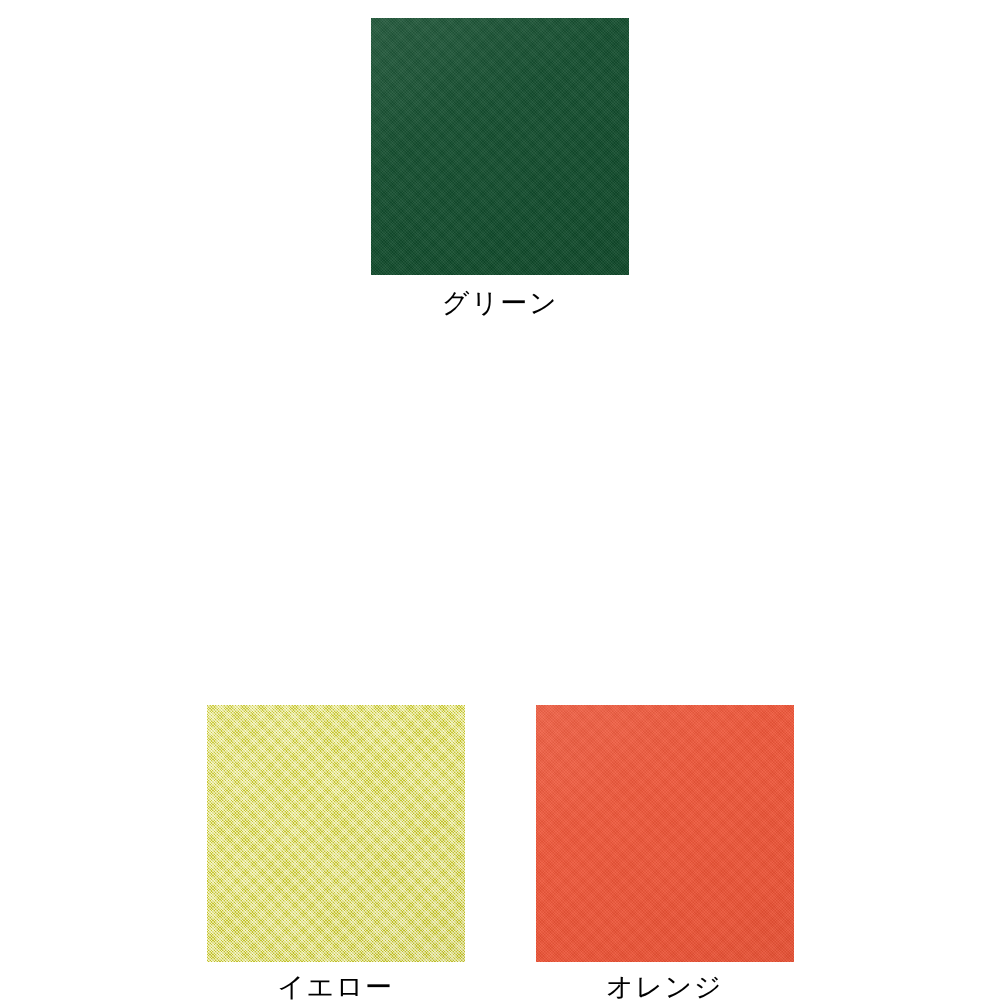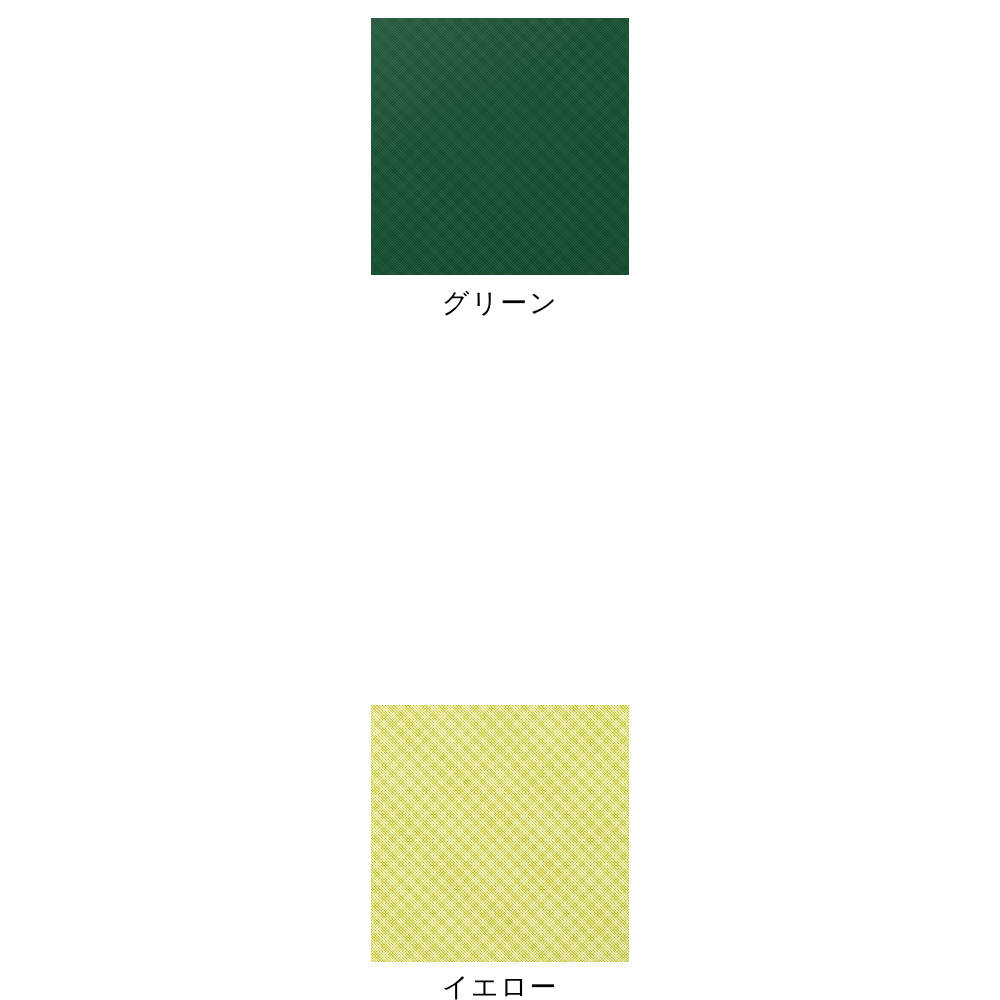--- a/index.html
+++ b/index.html
@@ -137,17 +137,21 @@
 
   </div>
 
   <div class="swatch-row" id="row-3">
 
     <div class="swatch-cell">
       <div class="swatch-chip is-light" style="background-color: rgb(214, 213, 44);"></div>
       <div class="swatch-label">イエロー</div>
     </div>
 
+    <div class="swatch-cell">
+      <div class="swatch-chip" style="background-color: rgb(238, 83, 53);"></div>
+      <div class="swatch-label">オレンジ</div>
+    </div>
 
 
   </div>
 
 </div>
 
 </body></html>

